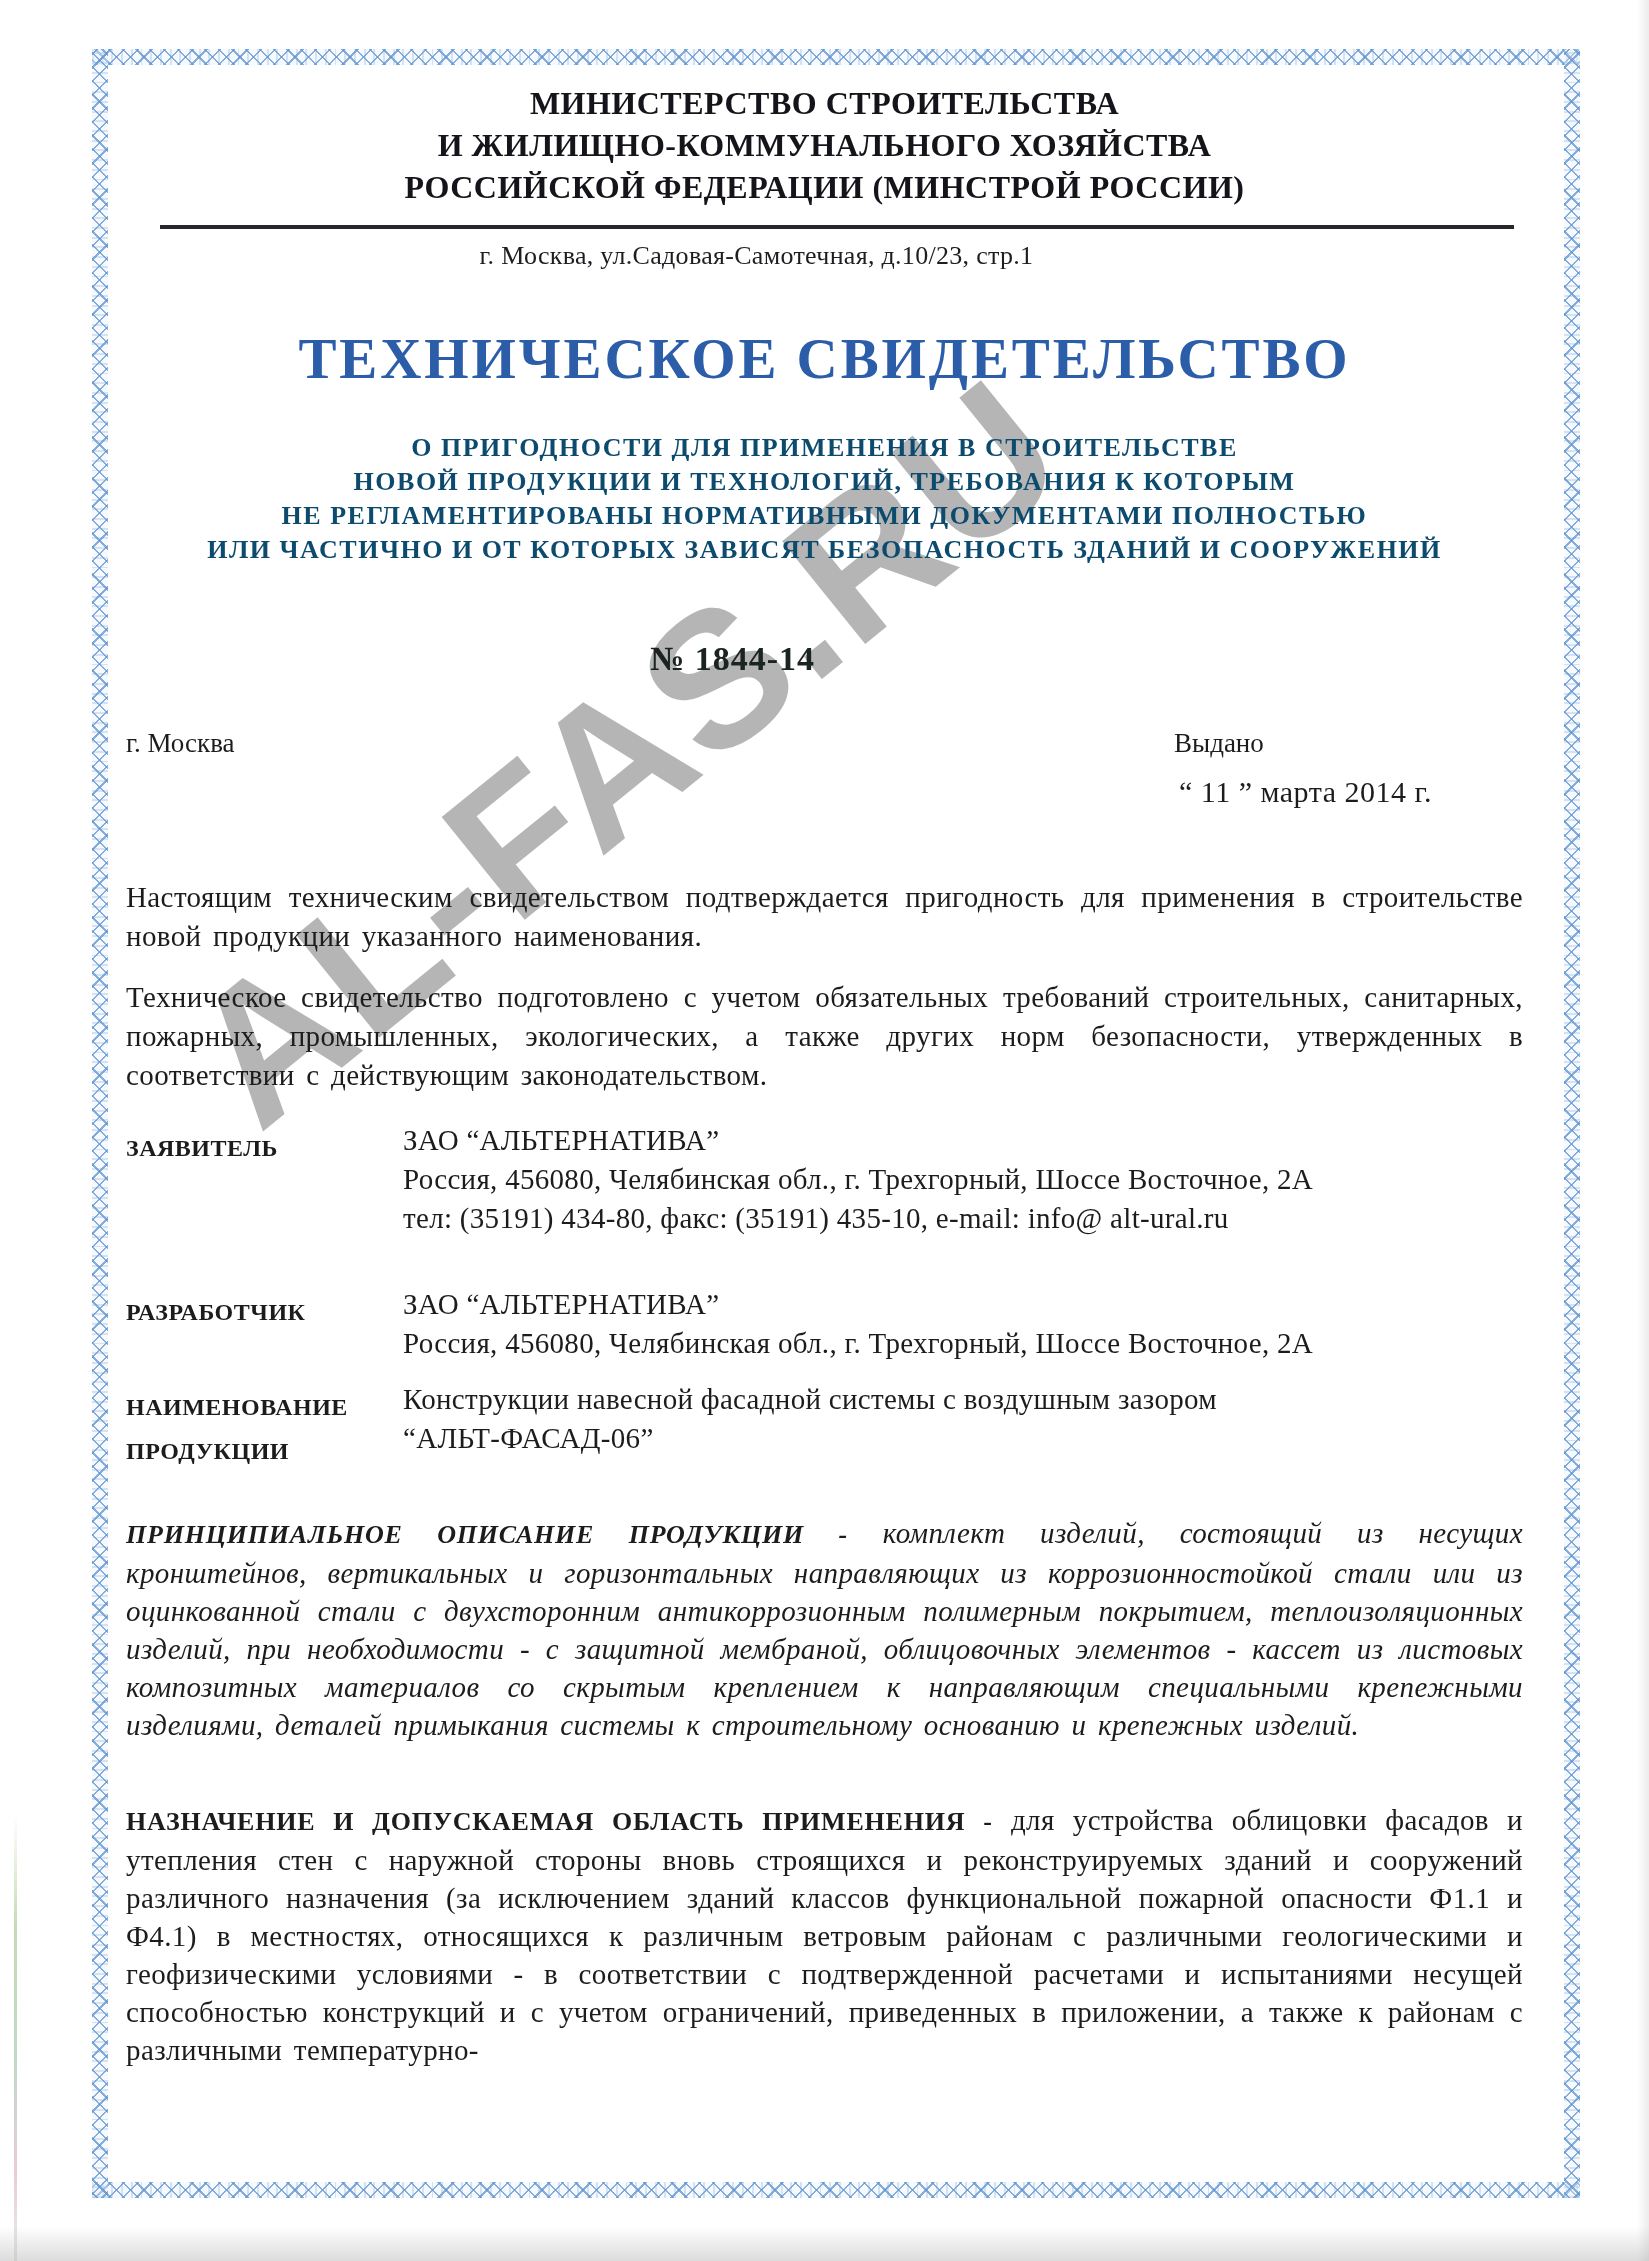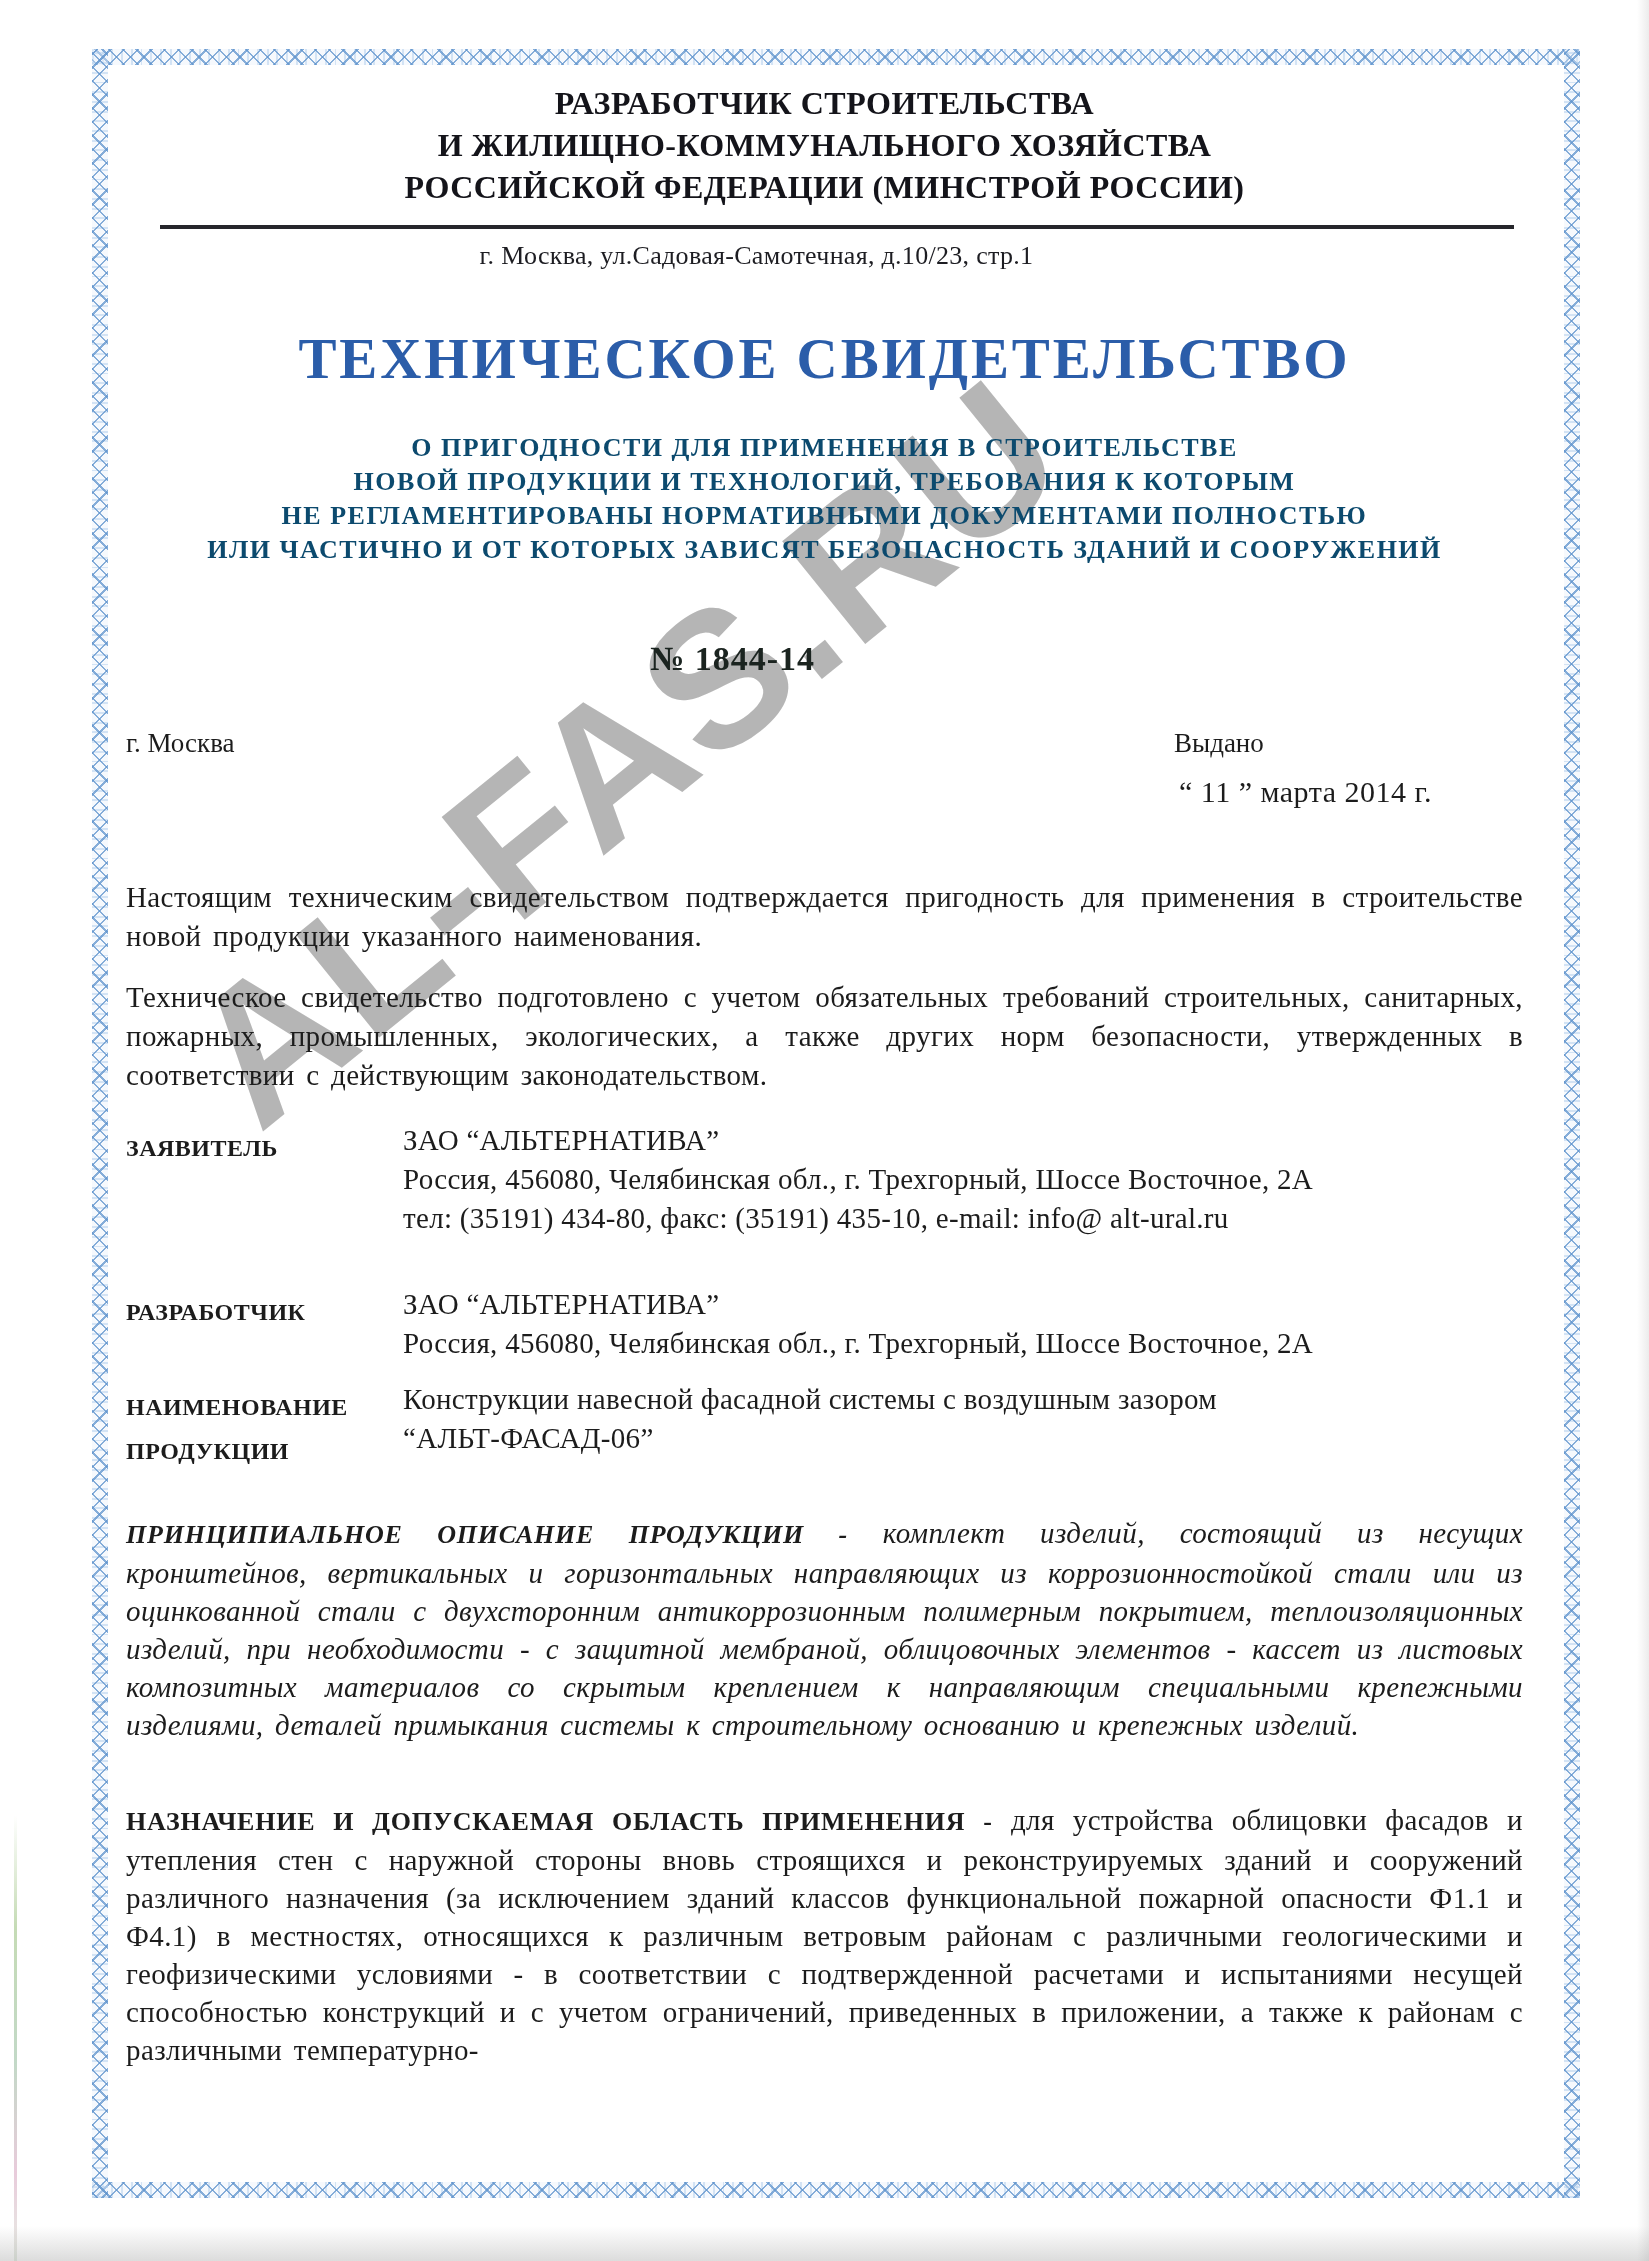--- a/index.html
+++ b/index.html
@@ -239,21 +239,21 @@
 
   <div class="watermark">AL-FAS.RU</div>
 
   <div class="edge-line-left"></div>
   <div class="edge-shade-bottom"></div>
   <div class="edge-shade-right"></div>
 
   <div class="content">
 
     <div class="ministry">
-      <div>РАЗРАБОТЧИК СТРОИТЕЛЬСТВА</div>
+      <div>МИНИСТЕРСТВО СТРОИТЕЛЬСТВА</div>
       <div>И ЖИЛИЩНО-КОММУНАЛЬНОГО ХОЗЯЙСТВА</div>
       <div>РОССИЙСКОЙ ФЕДЕРАЦИИ (МИНСТРОЙ РОССИИ)</div>
     </div>
 
     <div class="rule"></div>
 
     <div class="address">г. Москва,  ул.Садовая-Самотечная,  д.10/23, стр.1</div>
 
     <h1 class="doc-title">ТЕХНИЧЕСКОЕ СВИДЕТЕЛЬСТВО</h1>
 

